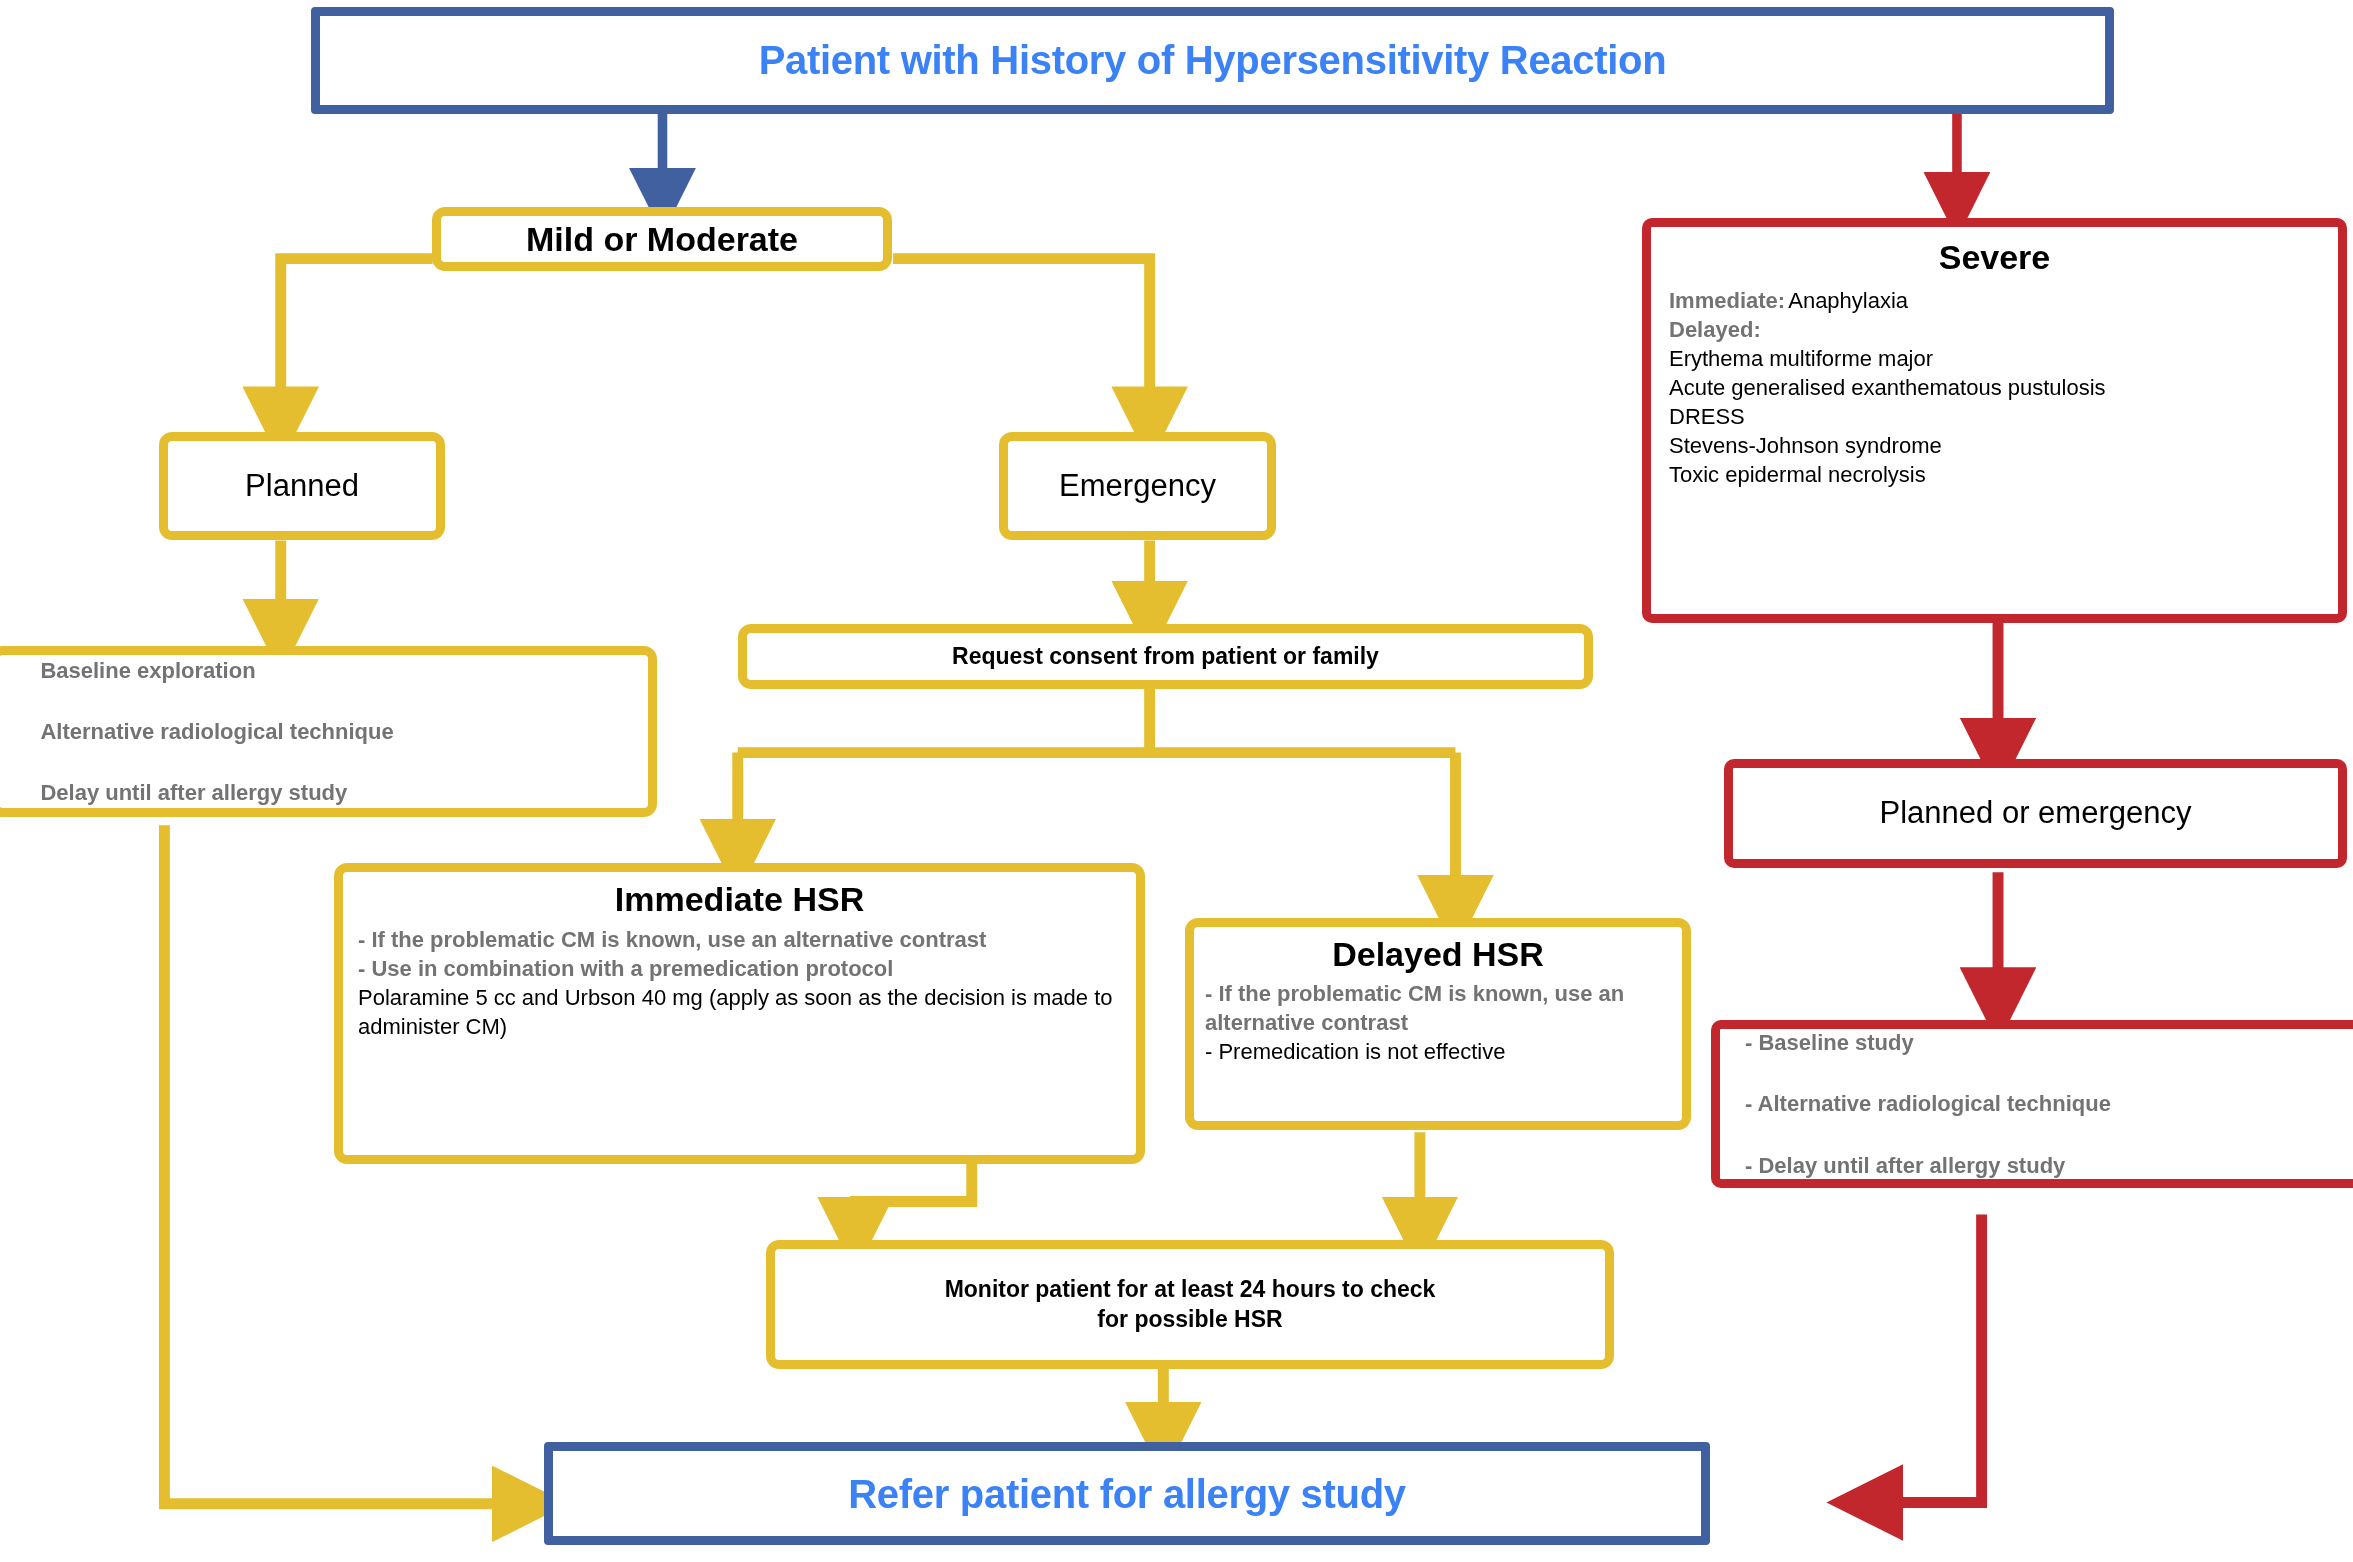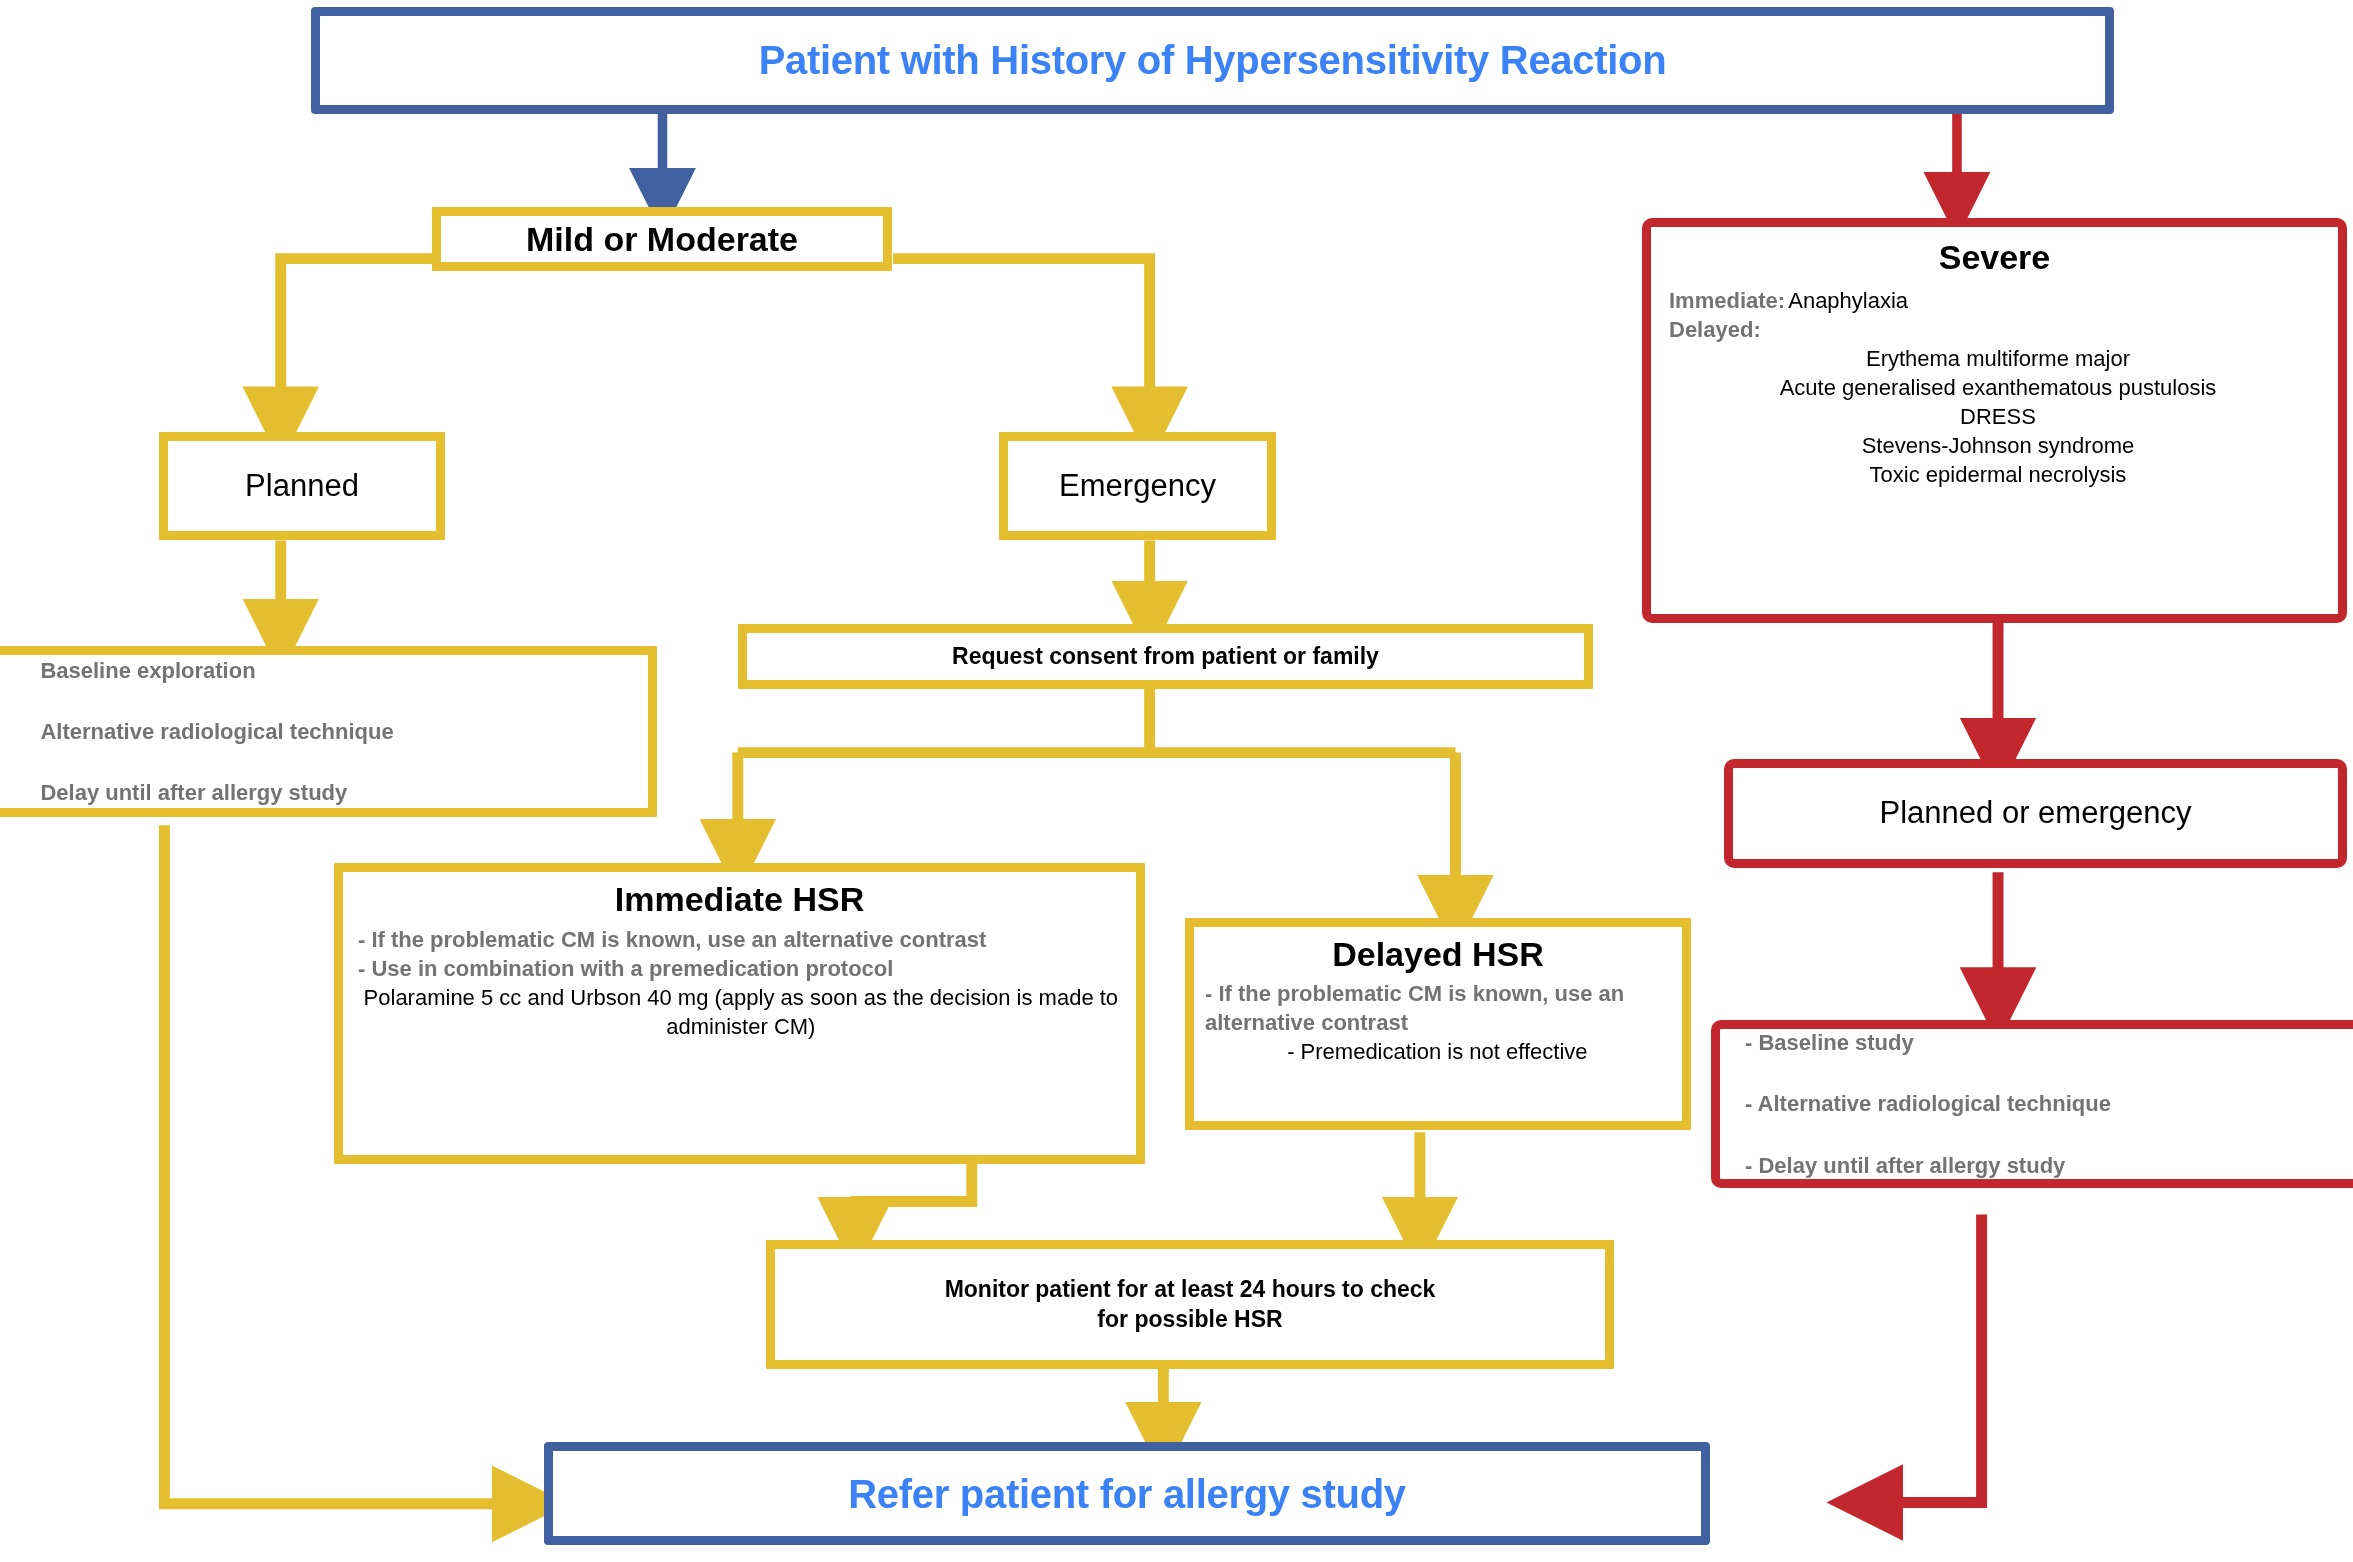--- a/index.html
+++ b/index.html
@@ -6,34 +6,34 @@
   body{width:2354px;height:1562px;overflow:hidden;
        font-family:"Liberation Sans","DejaVu Sans",sans-serif;}
   #stage{position:relative;width:2354px;height:1562px;background:#fff;}
   svg.connectors{position:absolute;left:0;top:0;width:2354px;height:1562px;}
 
   .node{position:absolute;box-sizing:border-box;background:#ffffff;}
   .node .body{width:100%;height:100%;display:flex;flex-direction:column;
               justify-content:center;box-sizing:border-box;}
 
   .b-blue{border:9.6px solid #41609f;border-radius:4.1px;}
-  .b-yellow{border:9.6px solid #e5be2f;border-radius:1px;}
+  .b-yellow{border:9.6px solid #e5be2f;border-radius:13px;}
   .b-red{border:9.6px solid #c1272d;border-radius:10px;}
 
   .title-xl{font-size:40px;font-weight:bold;text-align:center;color:#3b82f6;
             line-height:1.1;letter-spacing:-0.3px;}
   .title-lg{font-size:34px;font-weight:bold;text-align:center;color:#000;
             line-height:1.12;}
   .title-md{font-size:31px;font-weight:normal;text-align:center;color:#000;
             line-height:1.12;}
   .title-sm-b{font-size:23px;font-weight:bold;text-align:center;color:#000;
               line-height:1.3;}
   .body-b{font-size:22px;font-weight:bold;text-align:left;color:#737373;
           line-height:1.32;}
-  .body-n{font-size:22px;font-weight:normal;text-align:center;color:#000;
+  .body-n{font-size:22px;font-weight:normal;text-align:left;color:#000;
           line-height:1.32;}
   .pad-l{padding-left:15px;padding-right:12.3px;gap:32px;}
   .pad-sev{padding-left:18px;padding-right:11px;}
   .ln{display:block;}
 </style>
 </head>
 <body>
 
 <div id="stage">
 

